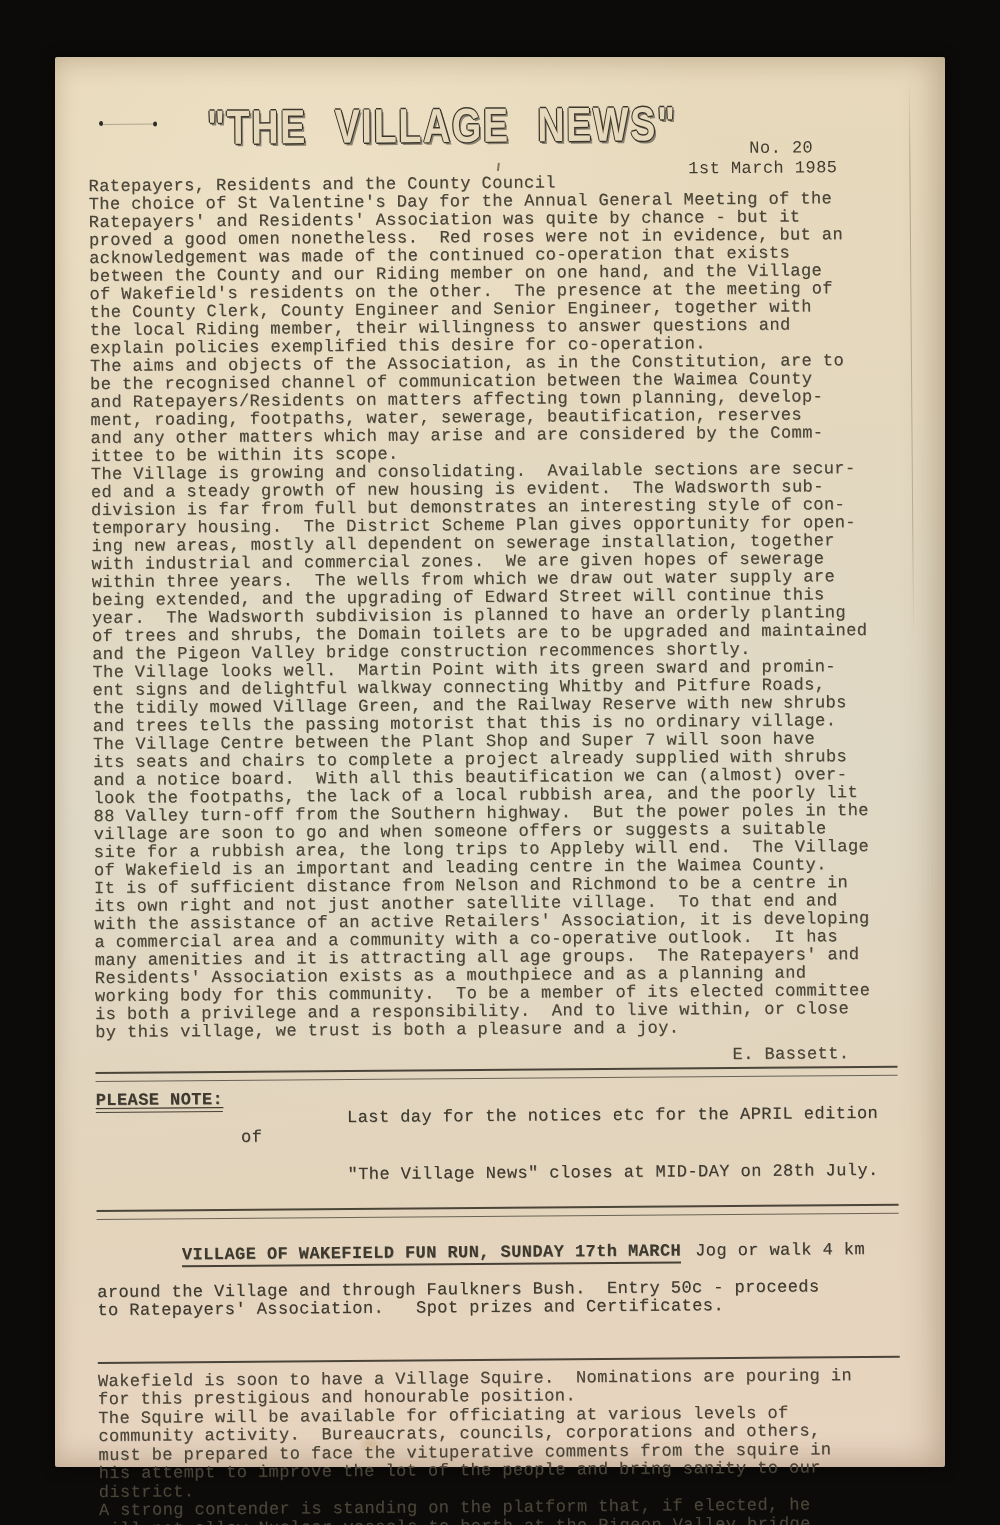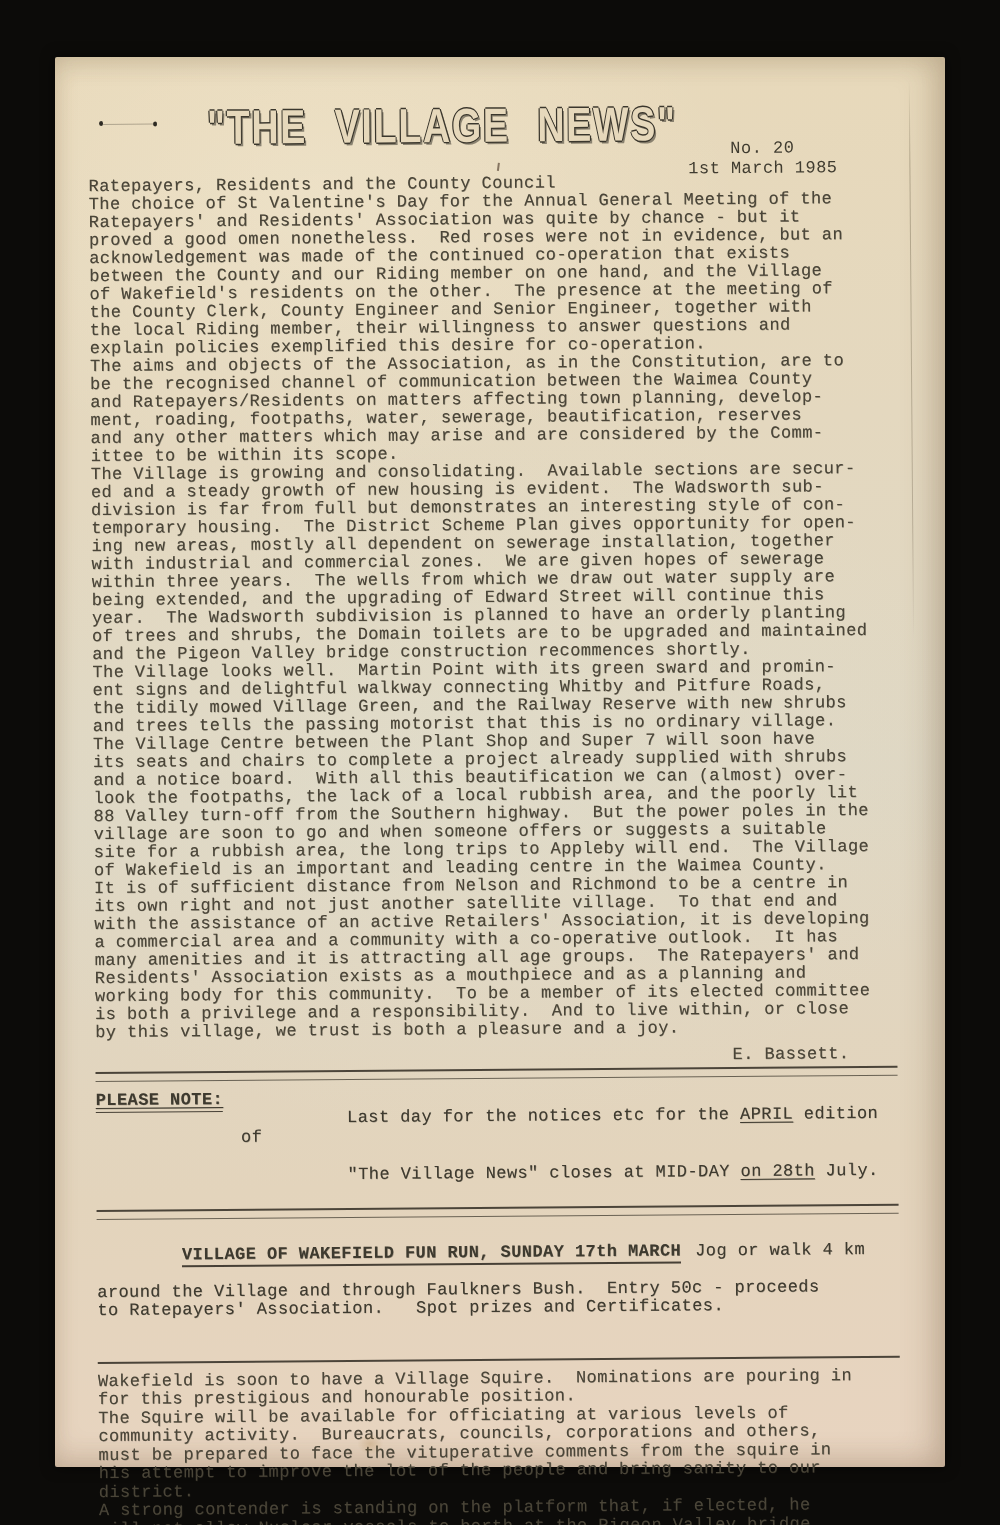--- a/index.html
+++ b/index.html
@@ -54,21 +54,21 @@
   .mast-marks .dot.d1 { left: 0; top: 2px; }
   .mast-marks .dot.d2 { left: 54px; top: 3px; }
   .mast-marks .line { position: absolute; left: 4px; top: 5px; width: 50px; height: 1px; background: rgba(70,64,52,0.35); }
   
   .issueblock {
     position: absolute; top: 84px; right: 108px;
     text-align: right;
     font-size: 17px; letter-spacing: 0.45px; line-height: 20px;
     color: #403c30;
   }
-  .issueblock .no { margin-right: 43px; }
+  .issueblock .no { margin-right: 24px; }
   
   .content {
     position: absolute; left: 33px; top: 118px; width: 802px;
     font-size: 17px; letter-spacing: 0.42px;
     text-shadow: 0.4px 0.4px 0.5px rgba(62,57,46,0.45);
   }
   .lines { white-space: pre-wrap; line-height: 18px; }
   .article-heading { line-height: 18px; white-space: pre; }
   .signature { margin-top: 9px; text-align: right; padding-right: 48px; line-height: 18px; }
   
@@ -82,21 +82,21 @@
   
   .notice { margin-top: 9px; display: flex; line-height: 19px; color: #3e3a2f; }
   .notice-label { flex: 0 0 145px; font-weight: bold; }
   .notice-label span {
     border-bottom: 1.5px solid rgba(53,48,39,0.9);
     text-decoration: underline;
     text-underline-offset: 3px;
     padding-bottom: 2px;
   }
   .notice-text { flex: 1; white-space: pre-wrap; }
-  .u { text-decoration: underline; text-underline-offset: 3px; }
+  .u { text-underline-offset: 3px; }
   
   .funrun { margin-top: 8px; line-height: 18.5px; color: #3e3a2f; white-space: pre-wrap; }
   .funrun-heading {
     font-weight: bold;
     border-bottom: 2px solid rgba(53,48,39,0.9);
     padding-bottom: 1px;
   }
   .funrun-tail { padding-left: 14px; }
   
   .squire { margin-top: 9px; }

